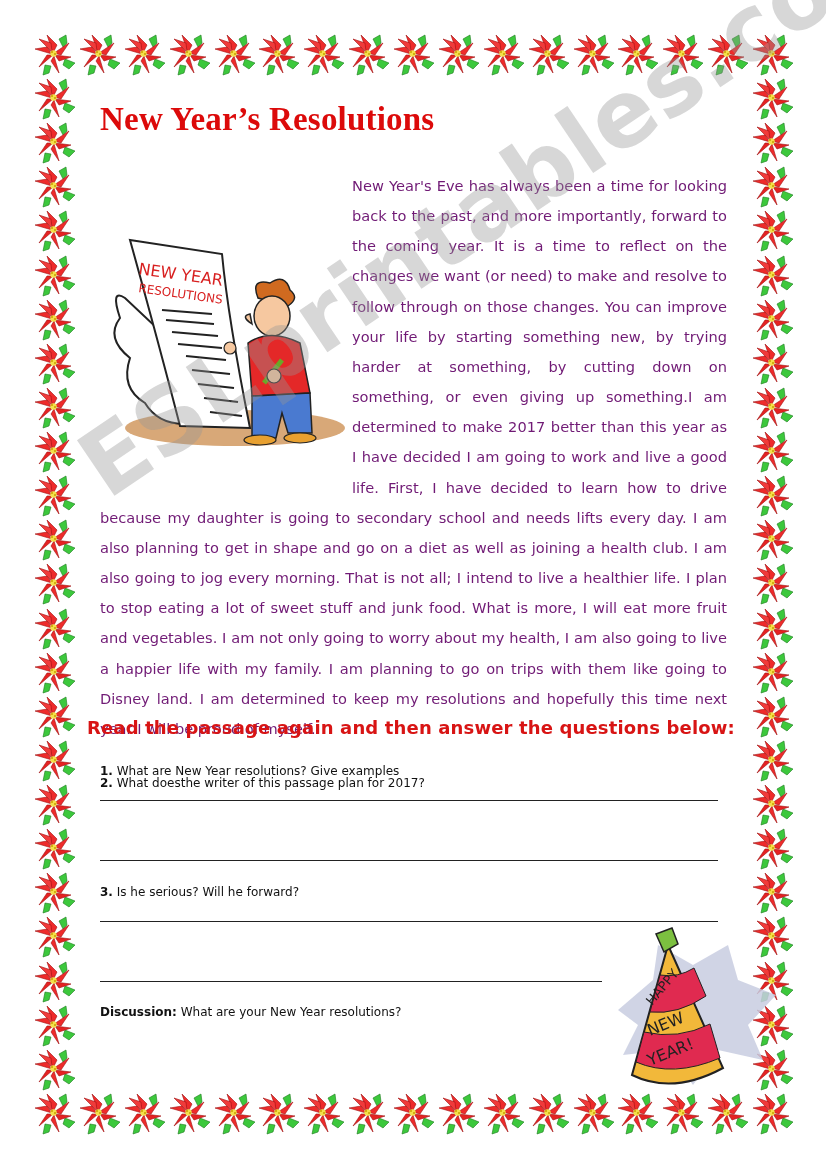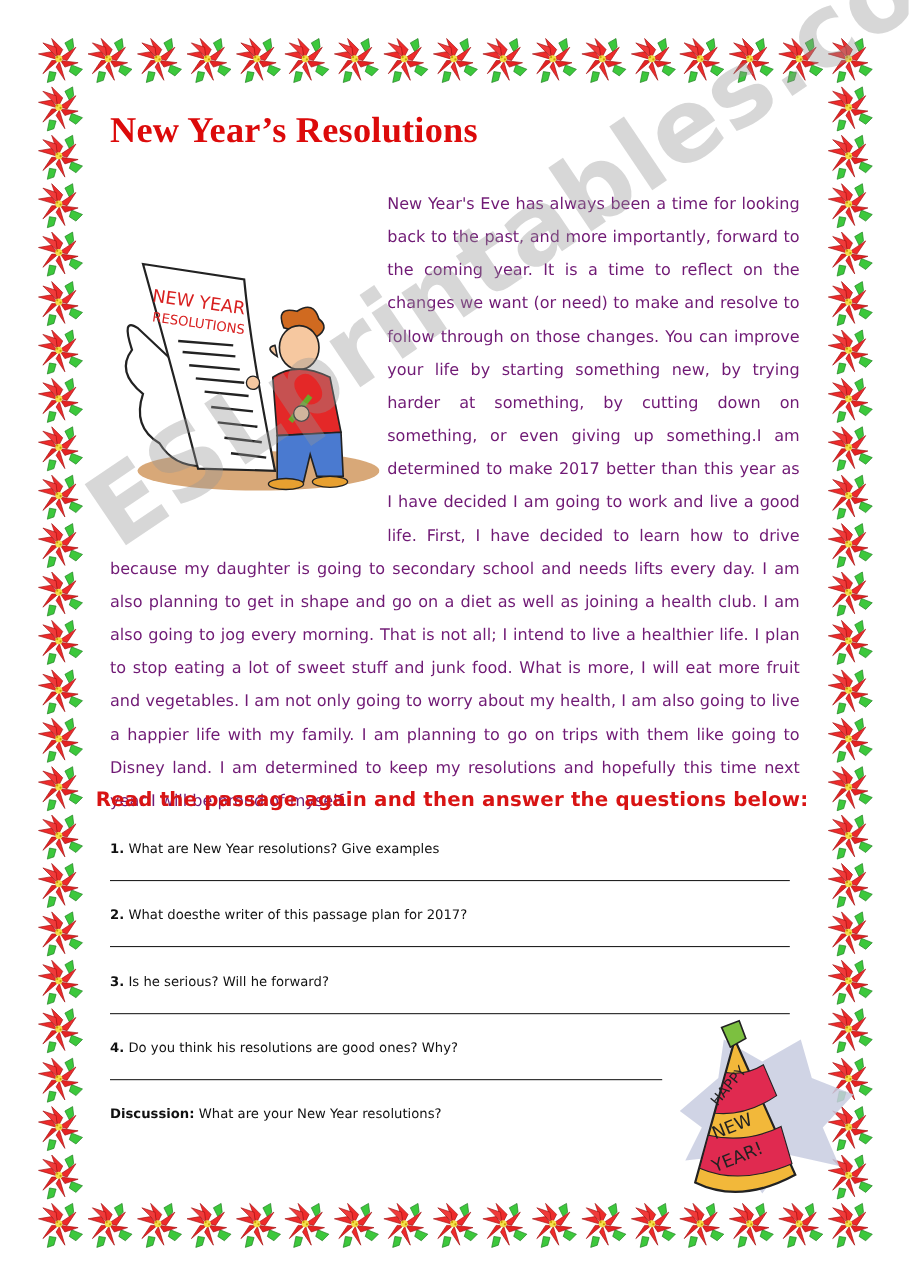--- a/index.html
+++ b/index.html
@@ -347,27 +347,26 @@
     <line x1="164" y1="155" x2="182" y2="132" stroke="#6aa828" stroke-width="5"></line>
     <circle cx="174" cy="148" r="7" fill="#f6c8a0" stroke="#222" stroke-width="1.2"></circle>
     <circle cx="130" cy="120" r="6" fill="#f6c8a0" stroke="#222" stroke-width="1.2"></circle>
   </svg>
 
   <div class="instr">Read the passage again and then answer the questions below:</div>
 
   <div class="q" style="top:764px"><b>1.</b><span> What are New Year resolutions? Give examples</span></div>
   <div class="answer-line" style="top:800px; width:618px"></div>
 
-  <div class="q" style="top:824px"><b>2.</b><span> What doesthe writer of this passage plan for 2017?</span></div>
+  <div class="q" style="top:776px"><b>2.</b><span> What doesthe writer of this passage plan for 2017?</span></div>
   <div class="answer-line" style="top:860px; width:618px"></div>
 
   <div class="q" style="top:885px"><b>3.</b><span> Is he serious? Will he forward?</span></div>
   <div class="answer-line" style="top:921px; width:618px"></div>
 
-  <div class="q" style="top:945px"><b>4.</b><span> Do you think his resolutions are good ones? Why?</span></div>
   <div class="answer-line" style="top:981px; width:502px"></div>
 
   <div class="q" style="top:1005px"><b>Discussion:</b><span> What are your New Year resolutions?</span></div>
 
   <svg class="hat-img" viewBox="0 0 180 170">
     <path d="M20 90 L55 60 L60 25 L95 45 L130 25 L140 60 L178 75 L150 105 L165 140 L120 130 L95 165 L70 130 L25 135 L40 105 Z" fill="#c8cde0" opacity="0.85"></path>
     <path d="M70 25 L34 155 Q75 175 125 148 Z" fill="#f2b83a" stroke="#222" stroke-width="2"></path>
     <path d="M62 55 L52 92 Q80 95 108 76 L96 48 Q80 58 62 55 Z" fill="#e02a50" stroke="#222" stroke-width="1"></path>
     <path d="M46 112 L38 142 Q75 158 122 138 L112 104 Q80 120 46 112 Z" fill="#e02a50" stroke="#222" stroke-width="1"></path>
     <path d="M58 14 L74 8 L80 24 L66 32 Z" fill="#7cc040" stroke="#222" stroke-width="1.5"></path>

